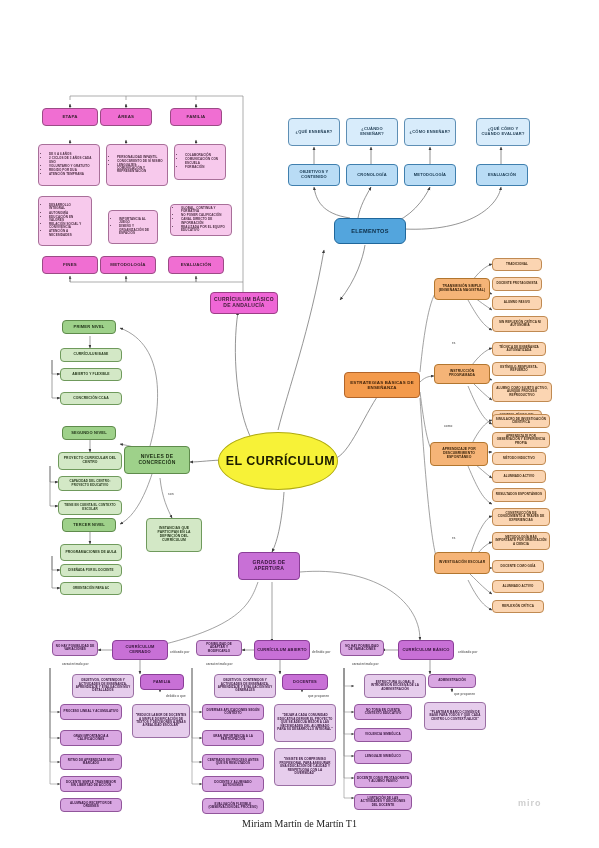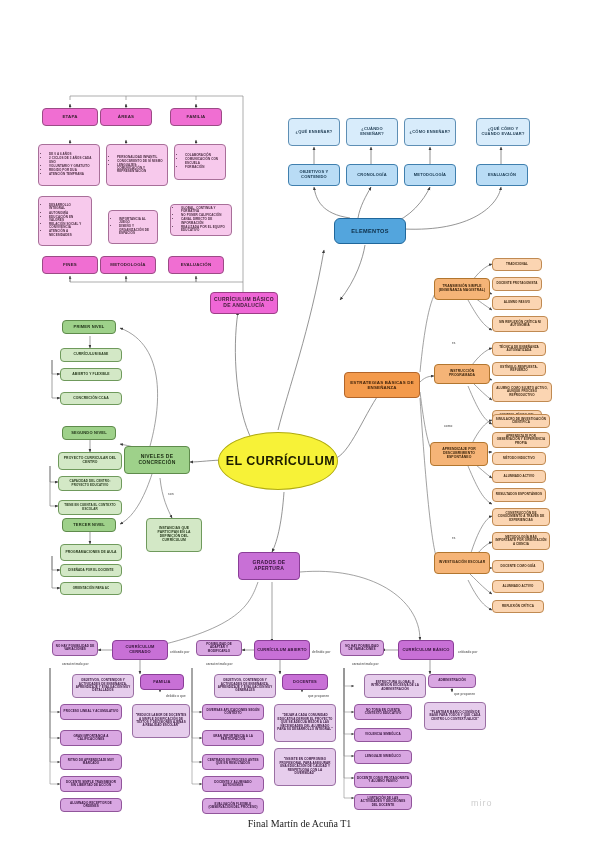--- a/index.html
+++ b/index.html
@@ -12,22 +12,22 @@
         border:1px solid #6b6b6b;line-height:1.15;padding:2px;
         overflow:hidden;}
   .node span{display:block;width:100%;}
   
   #title{position:absolute;left:0;top:18px;width:599px;text-align:center;
          font-family:"DejaVu Serif",serif;font-style:italic;font-weight:700;
          font-size:30px;letter-spacing:0.5px;color:#111;}
   
   #footer{position:absolute;left:0;top:818px;width:599px;text-align:center;
           font-family:"Liberation Serif","DejaVu Serif",serif;font-size:10px;color:#222;}
-  #watermark{position:absolute;left:471px;top:798px;font-size:9px;color:#cfcfcf;
-             font-weight:400;letter-spacing:1px;}
+  #watermark{position:absolute;left:518px;top:798px;font-size:9px;color:#cfcfcf;
+             font-weight:700;letter-spacing:1px;}
   
   .pink-hdr  {background:#f06ed2;border-color:#9b4b86;color:#3a2030;}
   .pink-body {background:#f7c9ec;border-color:#a86f99;color:#4a2b40;}
   .blue-lite {background:#d8ecfb;border-color:#5e8fb5;color:#1e3b52;}
   .blue-mid  {background:#b9dcf5;border-color:#3f7fae;color:#14354d;}
   .blue-dark {background:#53a5dd;border-color:#20679b;color:#0d2d45;}
   .magenta   {background:#ef66d6;border-color:#9b3e86;color:#3b1c33;}
   .yellow    {background:#f7f237;border-color:#b0ab12;color:#1c1c00;border-radius:50%;}
   .green-hdr {background:#9ed18a;border-color:#5f8b4c;color:#203317;}
   .green-lite{background:#d3e8c6;border-color:#6f9a5c;color:#26391c;}
@@ -521,14 +521,14 @@
 
   <div class="node purple-mid t3" style="left:428px;top:674px;width:48px;height:14px;">
     <span>ADMINISTRACIÓN</span>
     </div>
   <div class="edgelbl" style="left:454px;top:692px;">que proponen</div>
   <div class="node purple-lite t3" style="left:424px;top:702px;width:62px;height:28px;">
     <span>"PLANTEAR MARCO COMÚN DE BASE PARA TODOS Y QUE CADA CENTRO LO CONTEXTUALICE"</span>
     </div>
 
   <div id="watermark">miro</div>
-  <div id="footer">Final Martín de Acuña T1</div>
+  <div id="footer">Miriam Martín de Martín T1</div>
 </div>
 
 </body></html>

